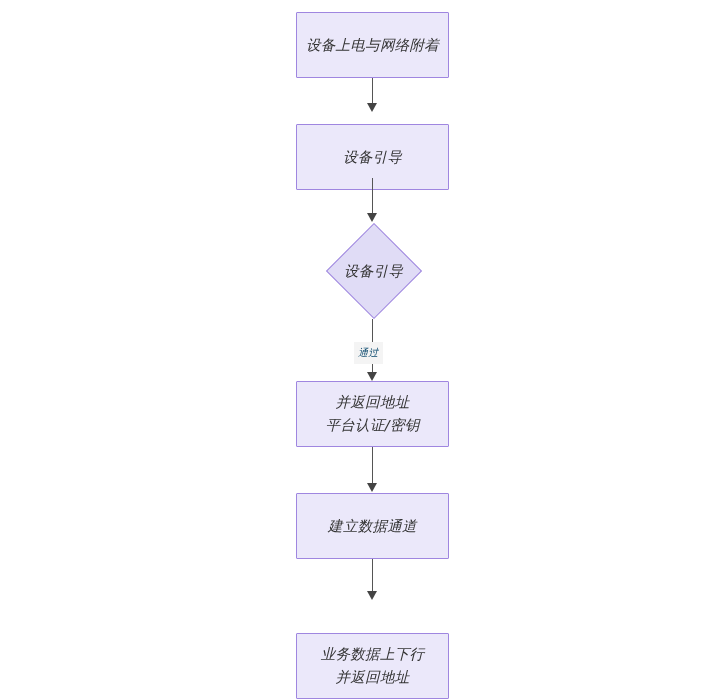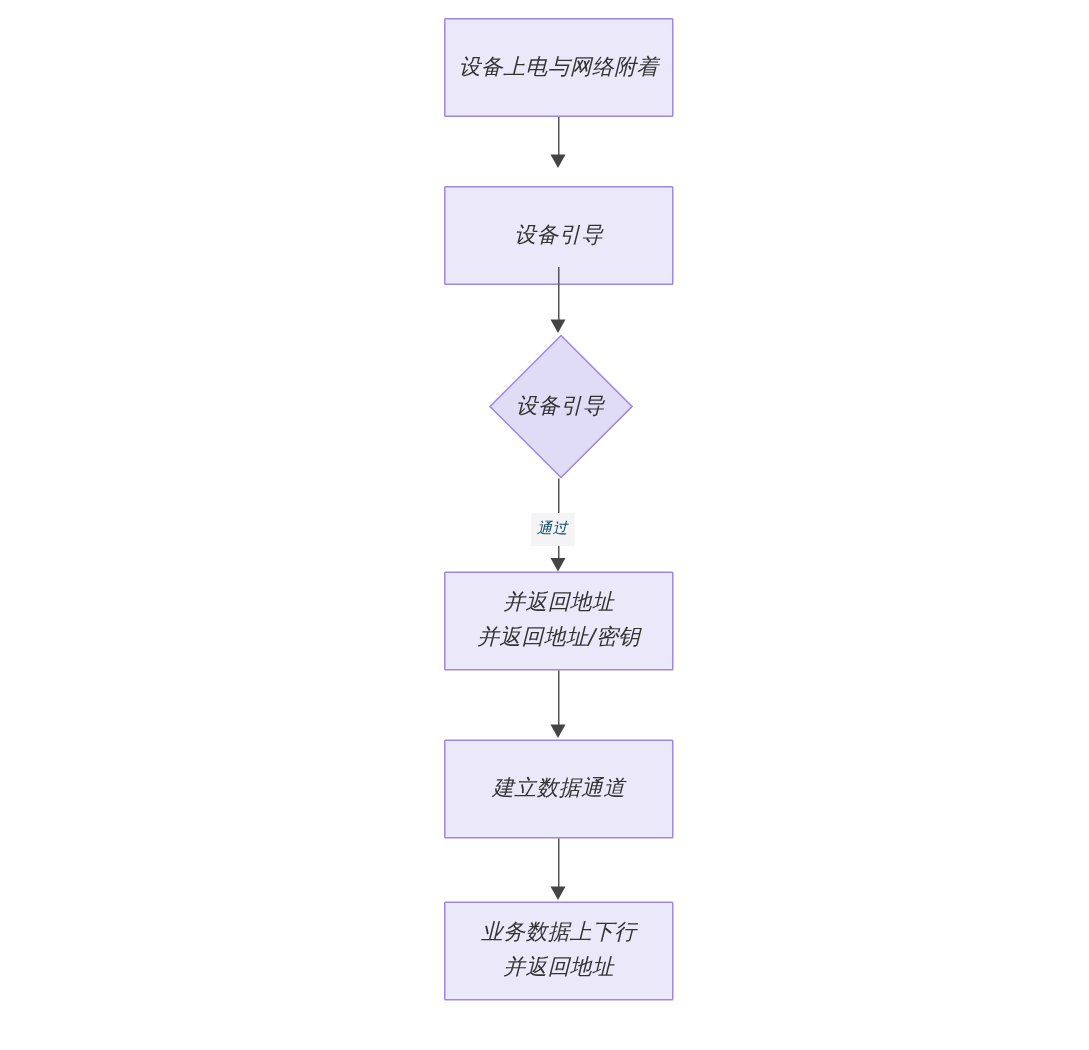--- a/index.html
+++ b/index.html
@@ -127,31 +127,31 @@
     <div class="diamond-shape"></div>
     <span class="diamond-label">设备引导</span>
   </div>
 
   <div class="connector" style="left:372px; top:319px; height:56px;"></div>
   <div class="edge-label" style="left:354px; top:342px;">通过</div>
   <div class="arrowhead" style="left:367px; top:372px;"></div>
 
   <div class="node node-process" style="left:296px; top:381px; width:153px; height:66px;">
     <span class="node-line">并返回地址</span>
-    <span class="node-line">并返回地址/密钥</span>
+    <span class="node-line">平台认证/密钥</span>
   </div>
 
   <div class="connector" style="left:372px; top:447px; height:38px;"></div>
   <div class="arrowhead" style="left:367px; top:483px;"></div>
 
   <div class="node node-process" style="left:296px; top:493px; width:153px; height:66px;">
     <span class="node-line">建立数据通道</span>
   </div>
 
   <div class="connector" style="left:372px; top:559px; height:34px;"></div>
   <div class="arrowhead" style="left:367px; top:591px;"></div>
 
-  <div class="node node-process" style="left:296px; top:601px; width:153px; height:66px;">
+  <div class="node node-process" style="left:296px; top:633px; width:153px; height:66px;">
     <span class="node-line">业务数据上下行</span>
     <span class="node-line">并返回地址</span>
   </div>
 
 </div>
 
 </body></html>

